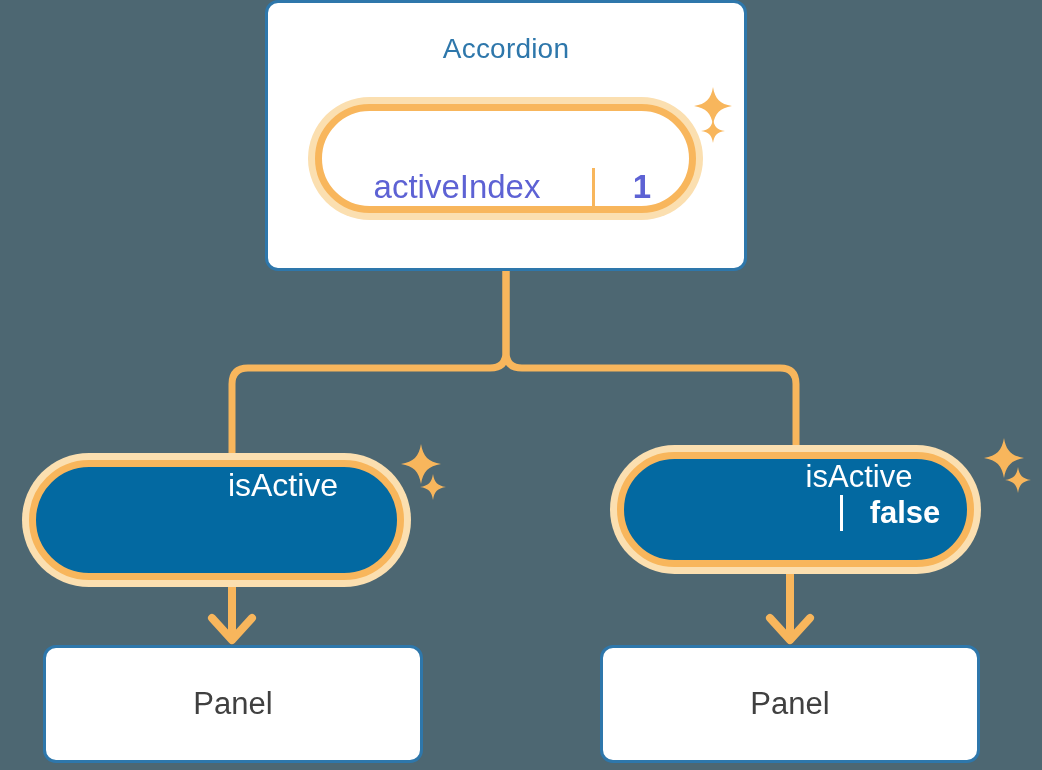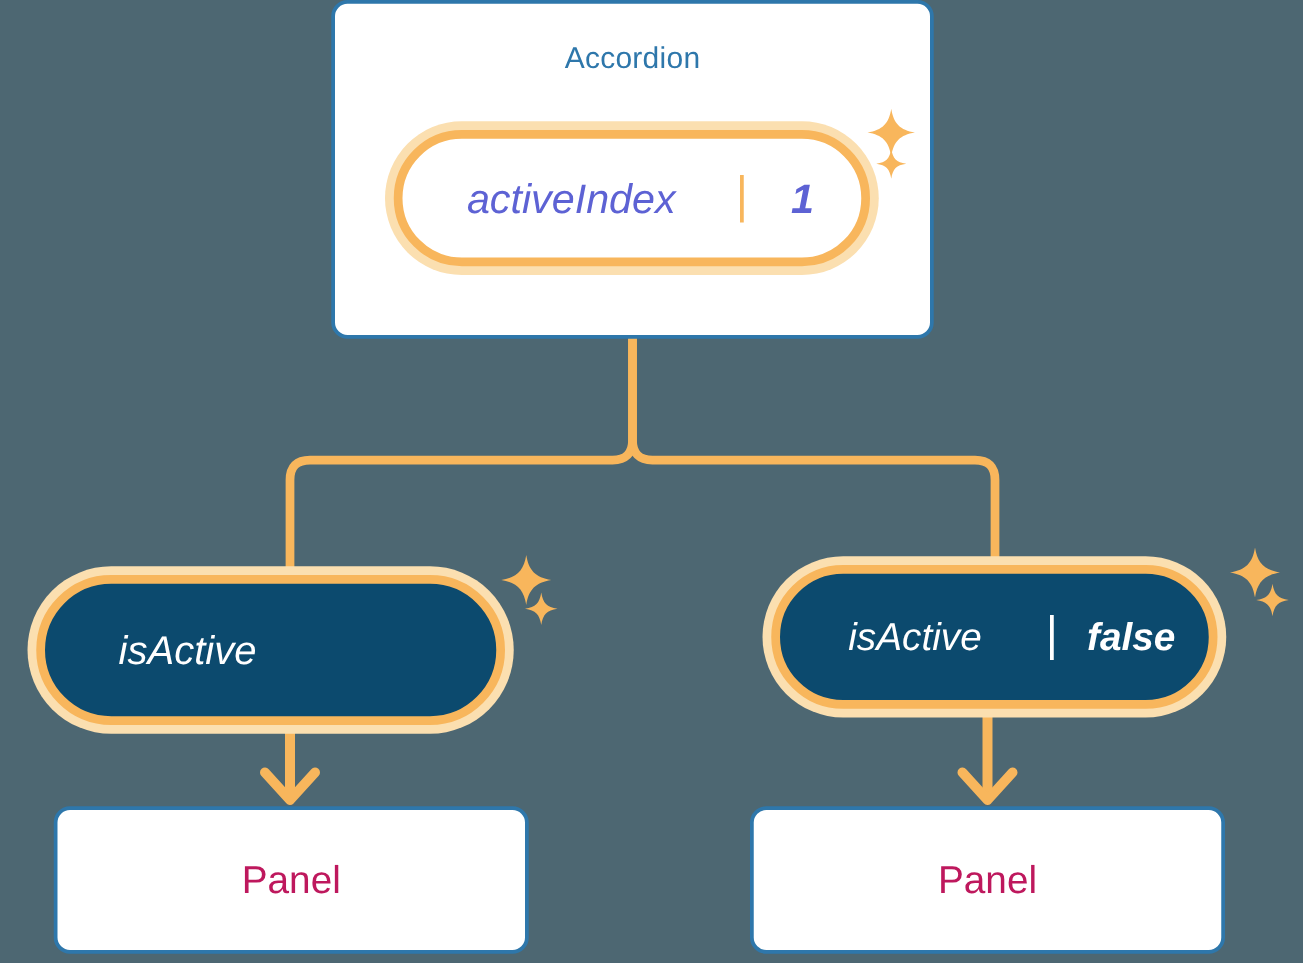--- a/index.html
+++ b/index.html
@@ -47,36 +47,35 @@
     border-top-left-radius: 13px;
     border-top-right-radius: 13px;
   }
   #accordion-title {
     position: absolute;
     left: 0;
     top: 30px;
     width: 100%;
     text-align: center;
     color: #2e77ab;
-    font-size: 24px;
+    font-size: 28px;
     font-weight: 400;
     letter-spacing: 0.2px;
   }
 
   
   .pill {
     position: absolute;
     display: flex;
-    align-items: center;
+    align-items: flex-end;
     box-sizing: border-box;
     border-radius: 999px;
     
     border: 7px solid #f8b65c;
     box-shadow: 0 0 0 7px #fbdfb0;
-    font-style: italic;
   }
   .pill-cell {
     display: flex;
     align-items: center;
     justify-content: center;
     box-sizing: border-box;
   }
   .pill-key {
     font-weight: 400;
   }
@@ -91,22 +90,23 @@
   .pill.light .pill-key,
   .pill.light .pill-val {
     color: #5d62d4;
   }
   .pill.light .pill-val {
     border-left: 3px solid #f8b65c;
   }
 
   
   .pill.solid {
-    background: #0c4a6e;
+    background: #0369a1;
     overflow: hidden;
+    flex-direction: column;
   }
   .pill.solid .pill-key,
   .pill.solid .pill-val {
     color: #ffffff;
   }
   .pill.solid .pill-val {
     border-left: 3px solid #ffffff;
   }
 
   #pill-active-index {
@@ -137,21 +137,21 @@
     font-size: 31px;
   }
   #pill-is-active-right .pill-key { width: 216px; }
   #pill-is-active-right .pill-val { width: 127px; }
 
   
   .panel {
     display: flex;
     align-items: center;
     justify-content: center;
-    color: #be185d;
+    color: #404040;
     font-size: 31px;
     border-radius: 13px;
   }
   #panel-left  { left: 43px;  top: 645px; width: 380px; height: 118px; }
   #panel-right { left: 600px; top: 645px; width: 380px; height: 118px; }
 
   
   .sparkle {
     position: absolute;
     pointer-events: none;

